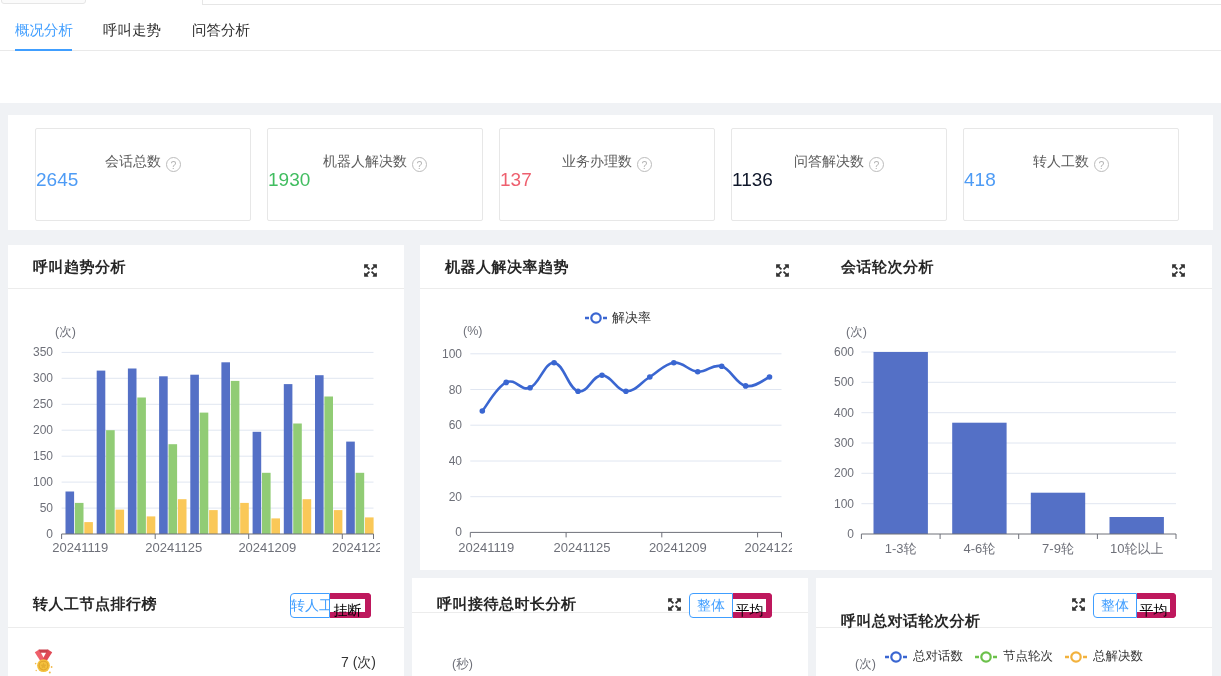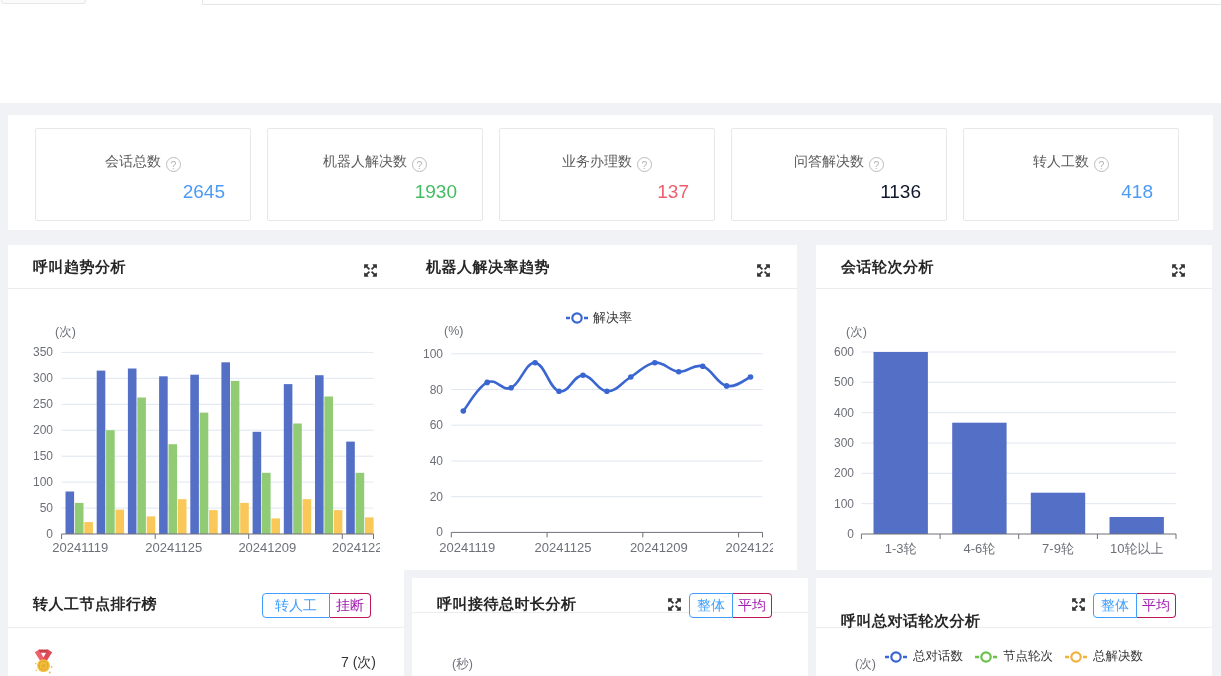--- a/index.html
+++ b/index.html
@@ -17,49 +17,55 @@
 .flabel{position:absolute;top:16px;font-size:14px;color:#2b2b2b}
 .rangebox{position:absolute;left:89px;top:13px;width:277px;height:27px;border:1px solid #d9d9d9;border-radius:3px;background:#fff}
 .rb-t{position:absolute;top:4px;font-size:14px;color:#444}
 .selbox{position:absolute;left:435px;top:13px;width:202px;height:31px;border:1px solid #e3e3e3;border-radius:3px;background:#fff}
 .ph{position:absolute;left:11px;top:7px;font-size:14px;color:#bfc3cc;letter-spacing:6px}
 
 .statwrap{position:absolute;left:8px;top:115px;width:1205px;height:115px;background:#fff}
 .scard{position:absolute;top:13px;width:216px;height:93px;border:1px solid #e7e7e7;border-radius:2px}
 .st{position:absolute;left:0;top:24px;width:100%;text-align:center;font-size:14px;color:#5c5c5c;white-space:nowrap}
 .qm{display:inline-block;width:15px;height:15px;border:1px solid #bcbcbc;border-radius:50%;color:#b5b5b5;font-size:10.5px;line-height:14px;text-align:center;vertical-align:-3px;margin-left:5px}
-.sv{position:absolute;left:0;top:52px;width:189px;text-align:right;font-size:19px}
+.sv{position:absolute;left:0;top:40px;width:189px;text-align:left;font-size:19px}
 
 .panel{position:absolute;background:#fff;width:396px}
 .phead{position:absolute;left:0;top:0;width:100%;height:44px;border-bottom:1px solid #ececec}
 .ptitle{position:absolute;left:25px;top:13px;font-size:15px;font-weight:bold;color:#262626;letter-spacing:0.5px}
 .pbody{position:absolute;left:0;top:44px;width:100%}
 .legend1{position:absolute;left:0;top:20px;width:100%;display:flex;justify-content:center;gap:9px;font-size:13px;color:#333}
 .lg-it{display:flex;align-items:center;gap:5px;white-space:nowrap}
 .lg-rect{width:24px;height:14px;border-radius:4px}
 .axname{position:absolute;font-size:12.5px;color:#6E7079}
 .exp{position:absolute;top:14px;width:15px;height:15px}
 
 .btng{position:absolute;display:flex;font-size:14px}
-.btn{height:25px;line-height:23px;padding:0 9px;border:1px solid #be185d;background:#fff;color:#a21caf;white-space:nowrap}
+.btn{height:25px;line-height:23px;padding:0 9px;border:6px solid #be185d;background:#fff;color:#000000;white-space:nowrap}
 .btn.first{border-radius:4px 0 0 4px}
 .btn.last{border-radius:0 4px 4px 0;border-left:none}
 .btn.act{border:1px solid #409EFF;color:#409EFF}
 .btn.act+.btn{border-left:none}
 .lgc{display:flex;align-items:center;gap:6px;white-space:nowrap}
 .cir{width:22px;height:12px;position:relative}
 .cir svg{position:absolute;left:0;top:0}
 </style></head>
 <body>
 <div class="topstrip">
     <div class="ts-a"></div>
     <div class="ts-l1"></div>
     <div class="ts-l2"></div>
   </div>
 <div class="whitehead">
+  <div class="tabs">
+    <div class="tab act" style="left:15px">概况分析</div>
+    <div class="tab" style="left:103px">呼叫走势</div>
+    <div class="tab" style="left:192px">问答分析</div>
+    <div class="tabline"></div>
+  </div>
 </div>
 <div class="statwrap">
   <div class="scard" style="left:27px">
     <div class="st">会话总数<span class="qm">?</span></div>
     <div class="sv" style="color:#4D9BF5">2645</div>
   </div>
   <div class="scard" style="left:259px">
     <div class="st">机器人解决数<span class="qm">?</span></div>
     <div class="sv" style="color:#41bd60">1930</div>
   </div>
@@ -159,21 +165,21 @@
         <line x1="334.3" y1="245.0" x2="334.3" y2="250.0" stroke="#6E7079" stroke-width="1"></line>
         <line x1="365.5" y1="245.0" x2="365.5" y2="250.0" stroke="#6E7079" stroke-width="1"></line>
         <text x="72.2" y="263" text-anchor="middle" font-size="13" fill="#6E7079">20241119</text>
         <text x="165.8" y="263" text-anchor="middle" font-size="13" fill="#6E7079">20241125</text>
         <text x="259.3" y="263" text-anchor="middle" font-size="13" fill="#6E7079">20241209</text>
         <text x="352.9" y="263" text-anchor="middle" font-size="13" fill="#6E7079">20241222</text>
       </svg>
     <div class="axname" style="left:47px;top:35px">(次)</div>
   </div>
 </div>
-<div class="panel" style="left:401px;top:245px;height:325px">
+<div class="panel" style="left:420px;top:245px;height:325px">
   <div class="phead">
       <div class="ptitle">机器人解决率趋势</div>
       <svg class="exp" style="left:355px;top:18px" width="13" height="13" viewBox="0 0 13 13">
         <g>
           <path d="M5.6 5.6L2.4 2.4" stroke="#333" stroke-width="1.5"></path>
           <path d="M1 1h3.8L4 2.6 2.6 4 1 4.8z" fill="#333" stroke="none"></path>
         </g>
         <g transform="translate(13,0) scale(-1,1)">
           <g>
             <path d="M5.6 5.6L2.4 2.4" stroke="#333" stroke-width="1.5"></path>
@@ -302,21 +308,21 @@
         <text x="320.7" y="264" text-anchor="middle" font-size="13" fill="#6E7079">10轮以上</text>
       </svg>
     <div class="axname" style="left:30px;top:35px">(次)</div>
   </div>
 </div>
 
 <div class="panel" style="left:8px;top:578px;height:120px">
   <div class="phead" style="height:50px">
       <div class="ptitle" style="top:17px">转人工节点排行榜</div>
     <div class="btng" style="right:33px;top:15px">
-      <div class="btn first act" style="width:68px;text-align:center;padding:0">转人工</div>
+      <div class="btn first act" style="width:40px;text-align:left;padding:0">转人工</div>
       <div class="btn last" style="width:41px;text-align:center;padding:0">挂断</div>
     </div>
   </div>
   <svg style="position:absolute;left:26px;top:71px" width="19" height="25" viewBox="0 0 19 25">
 <path d="M0.8 3.2L5.2 0.6 11 11.2 7.4 13.8z" fill="#ef606b"></path>
 <path d="M18.2 3.2L13.8 0.6 8 11.2 11.6 13.8z" fill="#e04a56"></path>
 <path d="M4.6 0.4h9.8l-1.6 3.4H6.2z" fill="#c9414d"></path>
 <circle cx="9.5" cy="16.6" r="6.4" fill="#f4c13d"></circle>
 <circle cx="9.5" cy="16.6" r="4.4" fill="none" stroke="#e0a52c" stroke-width="1.1"></circle>
 <path d="M9.5 13.4l0.9 2.2 2.4 0.2-1.8 1.6 0.5 2.3-2-1.2-2 1.2 0.5-2.3-1.8-1.6 2.4-0.2z" fill="#e5ae31"></path>

